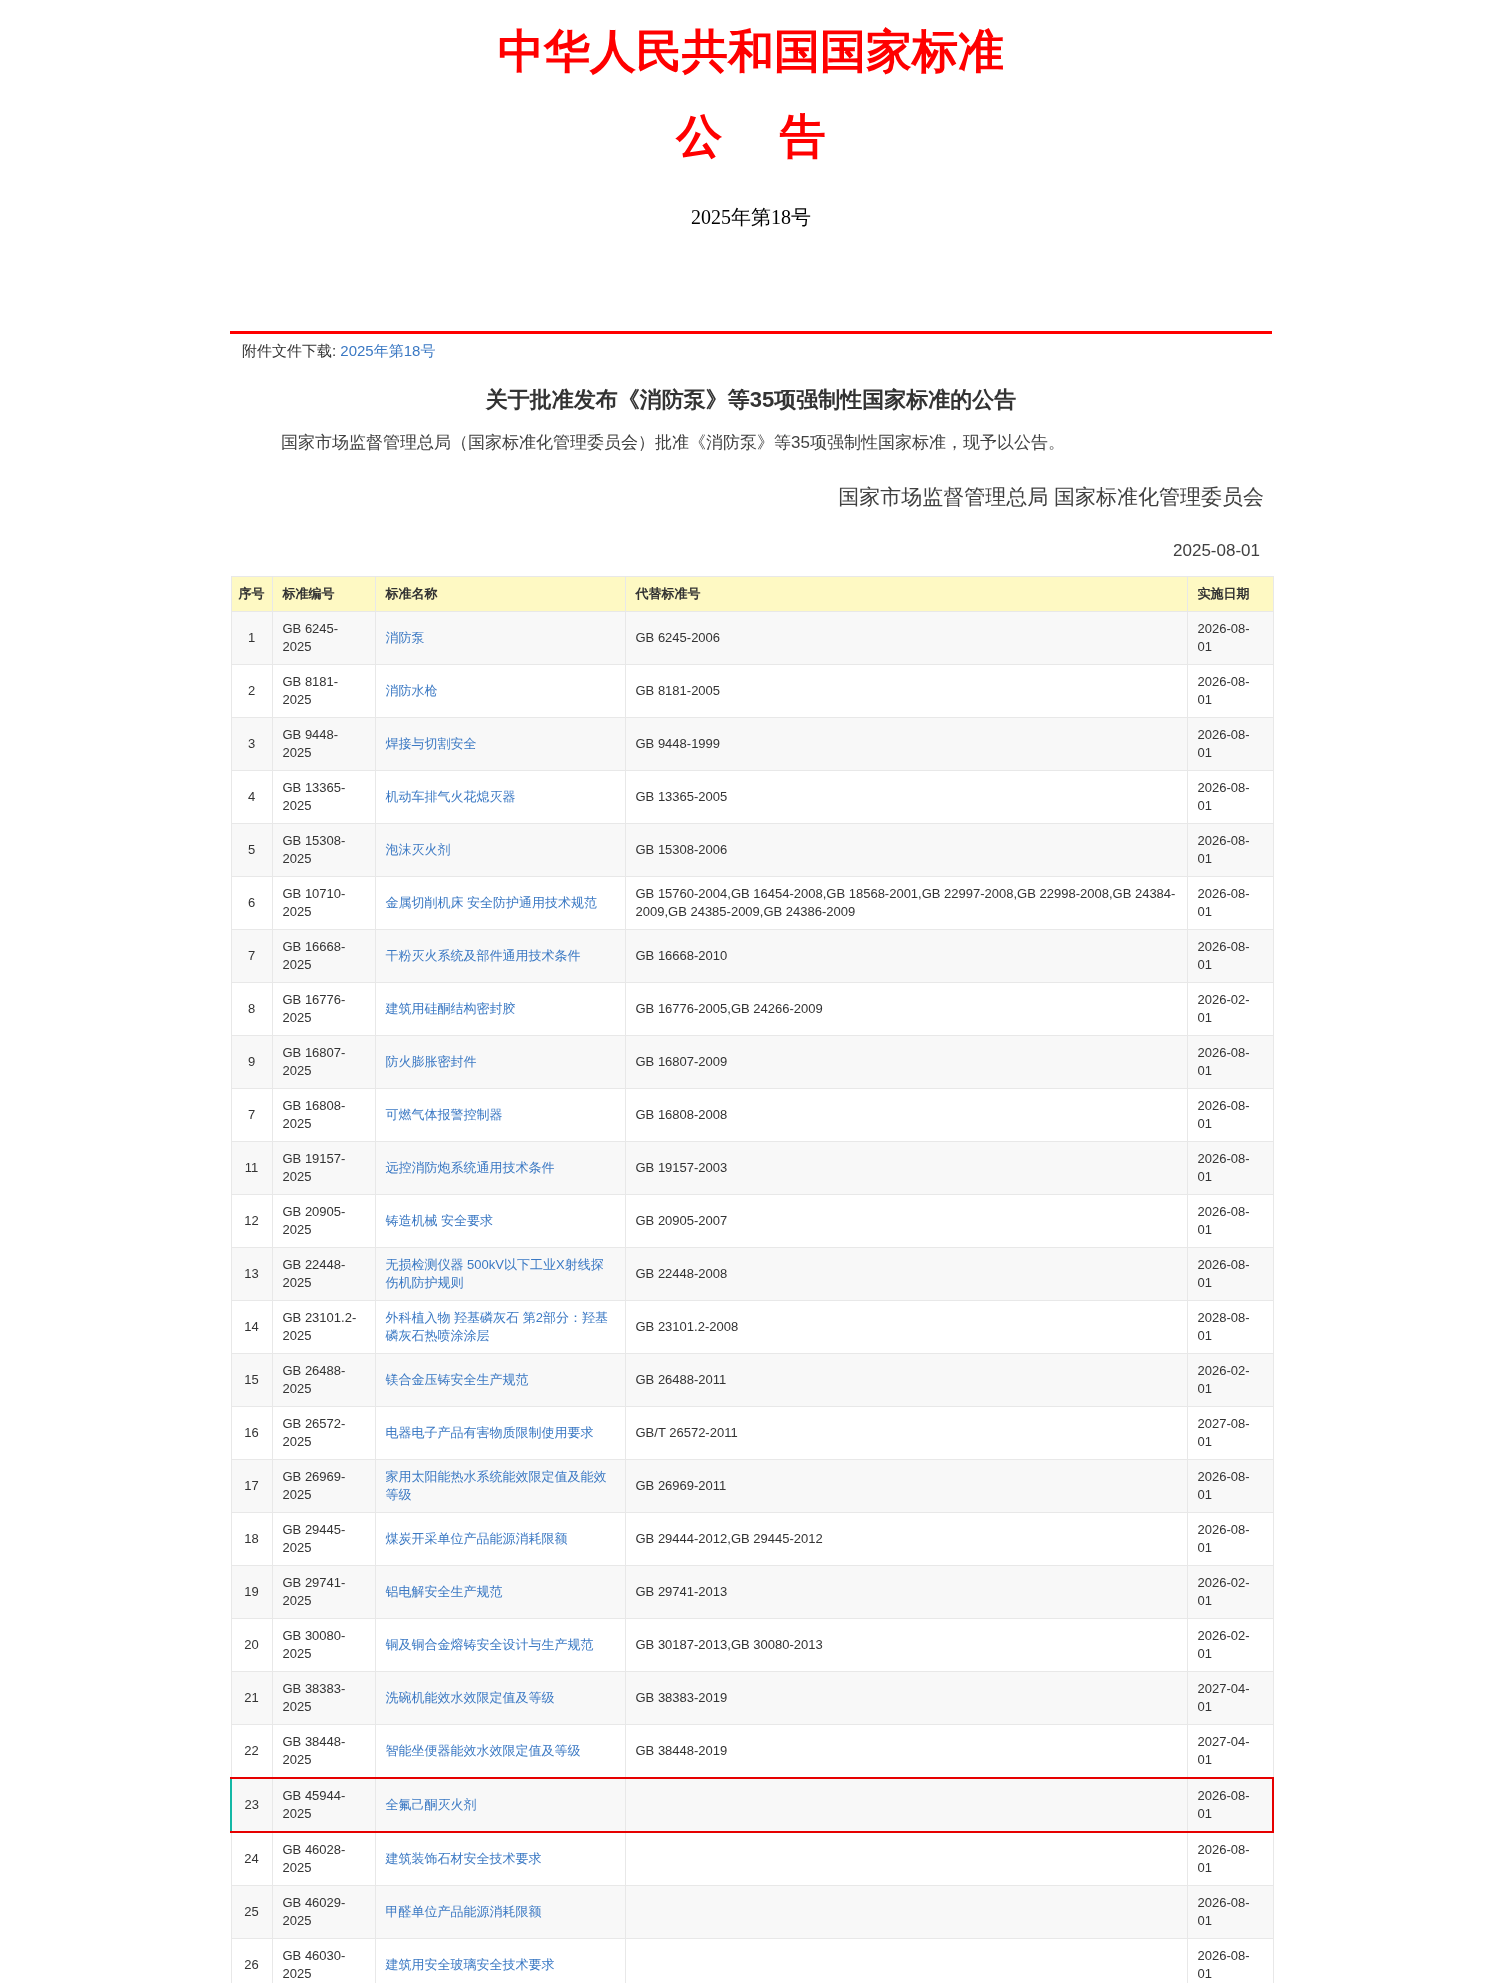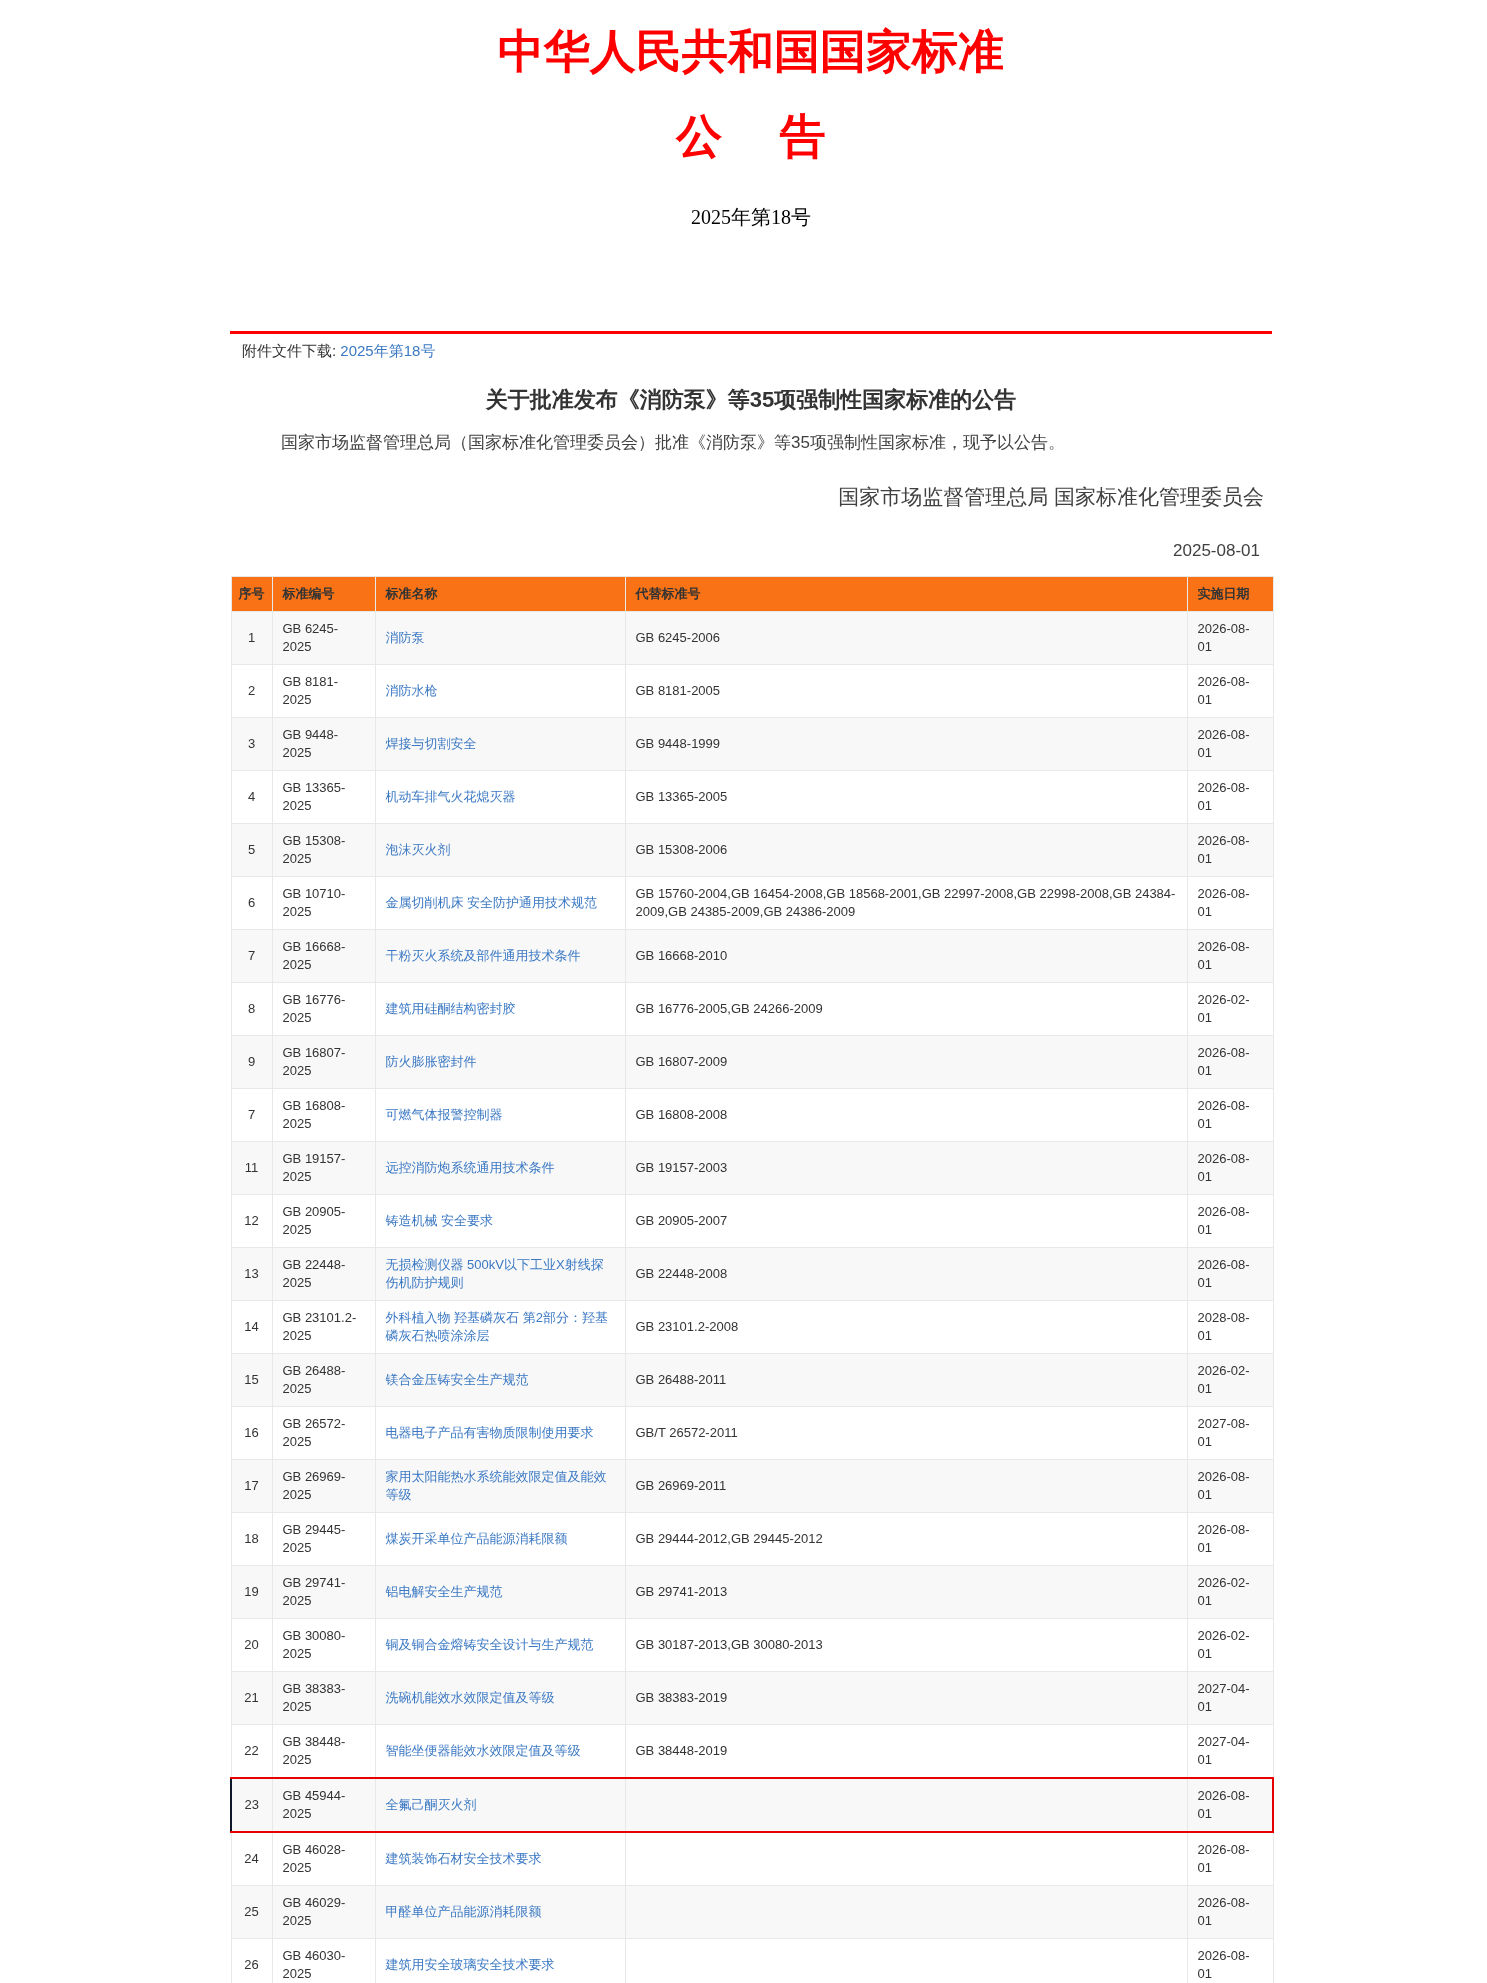--- a/index.html
+++ b/index.html
@@ -37,26 +37,26 @@
   .issue-date{ margin-top:30px; font-size:17px; color:#404040; text-align:right; padding-right:12px; }
 
   table.std {
     margin-top:15px; width:100%; border-collapse:collapse; table-layout:fixed;
   }
   table.std th, table.std td {
     border:1px solid #e8e8e8; padding:8px 10px;
     font-size:13px; line-height:18px; color:#333;
     text-align:left; vertical-align:middle; overflow-wrap:break-word;
   }
-  table.std th { font-weight:bold; background:#f97316; }
+  table.std th { font-weight:bold; background:#fef9c3; }
   table.std tbody tr:nth-child(odd) { background:#f8f8f8; }
   table.std th.seq, table.std td.seq { text-align:center; padding-left:3px; padding-right:3px; }
   a.std-link { color:#3a78c3; text-decoration:none; }
   tr.highlight td { border-top:2px solid #e60000; border-bottom:2px solid #e60000; }
-  tr.highlight td:first-child { border-left:2px solid #0f172a; }
+  tr.highlight td:first-child { border-left:2px solid #14b8a6; }
   tr.highlight td:last-child  { border-right:2px solid #e60000; }
 </style>
 </head>
 <body>
 
 <div class="doc">
 
   <div class="main-title">中华人民共和国国家标准</div>
   <div class="subtitle">公 告</div>
   <div class="issue-no">2025年第18号</div>

